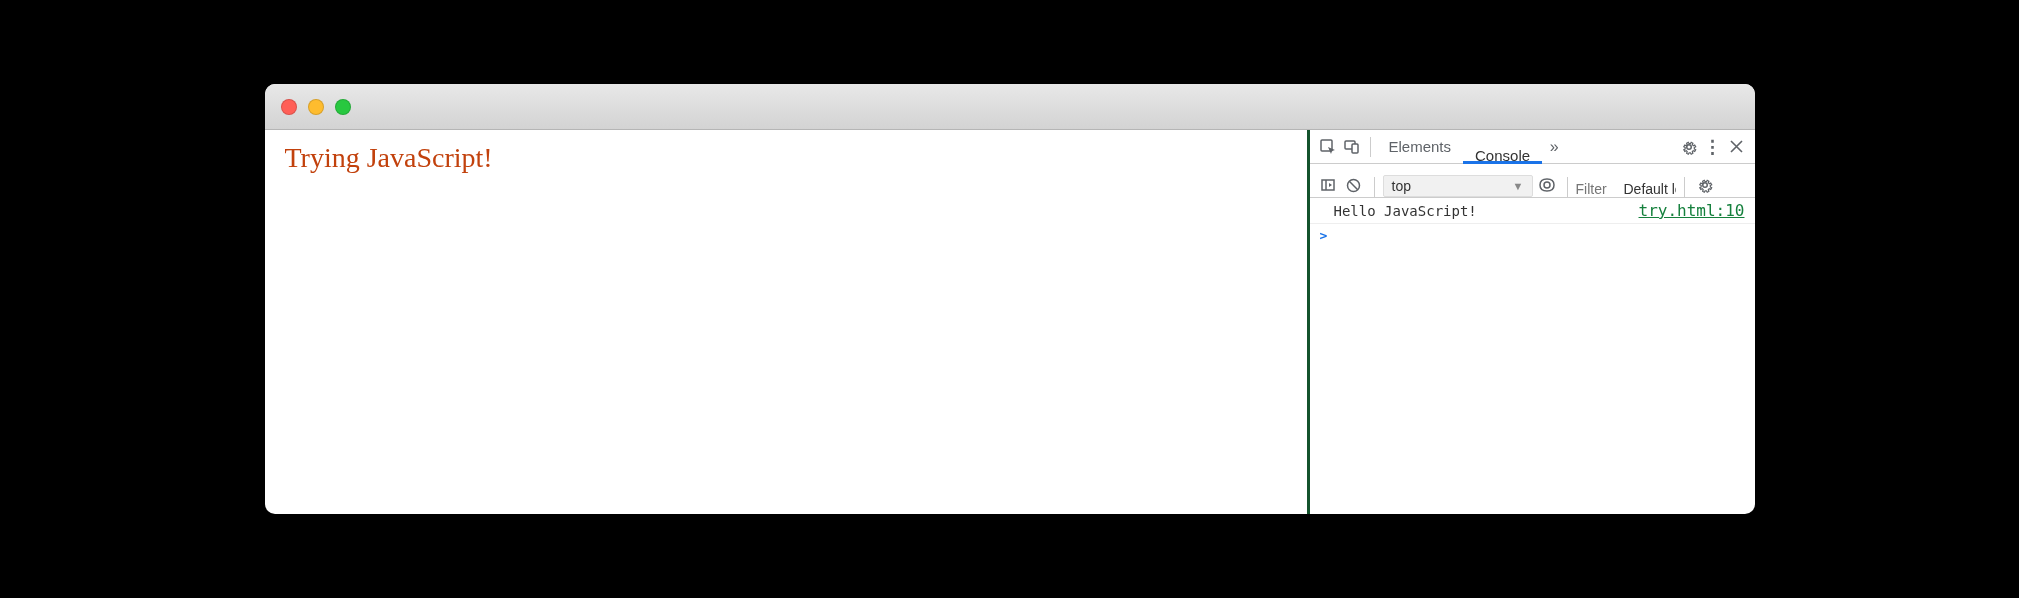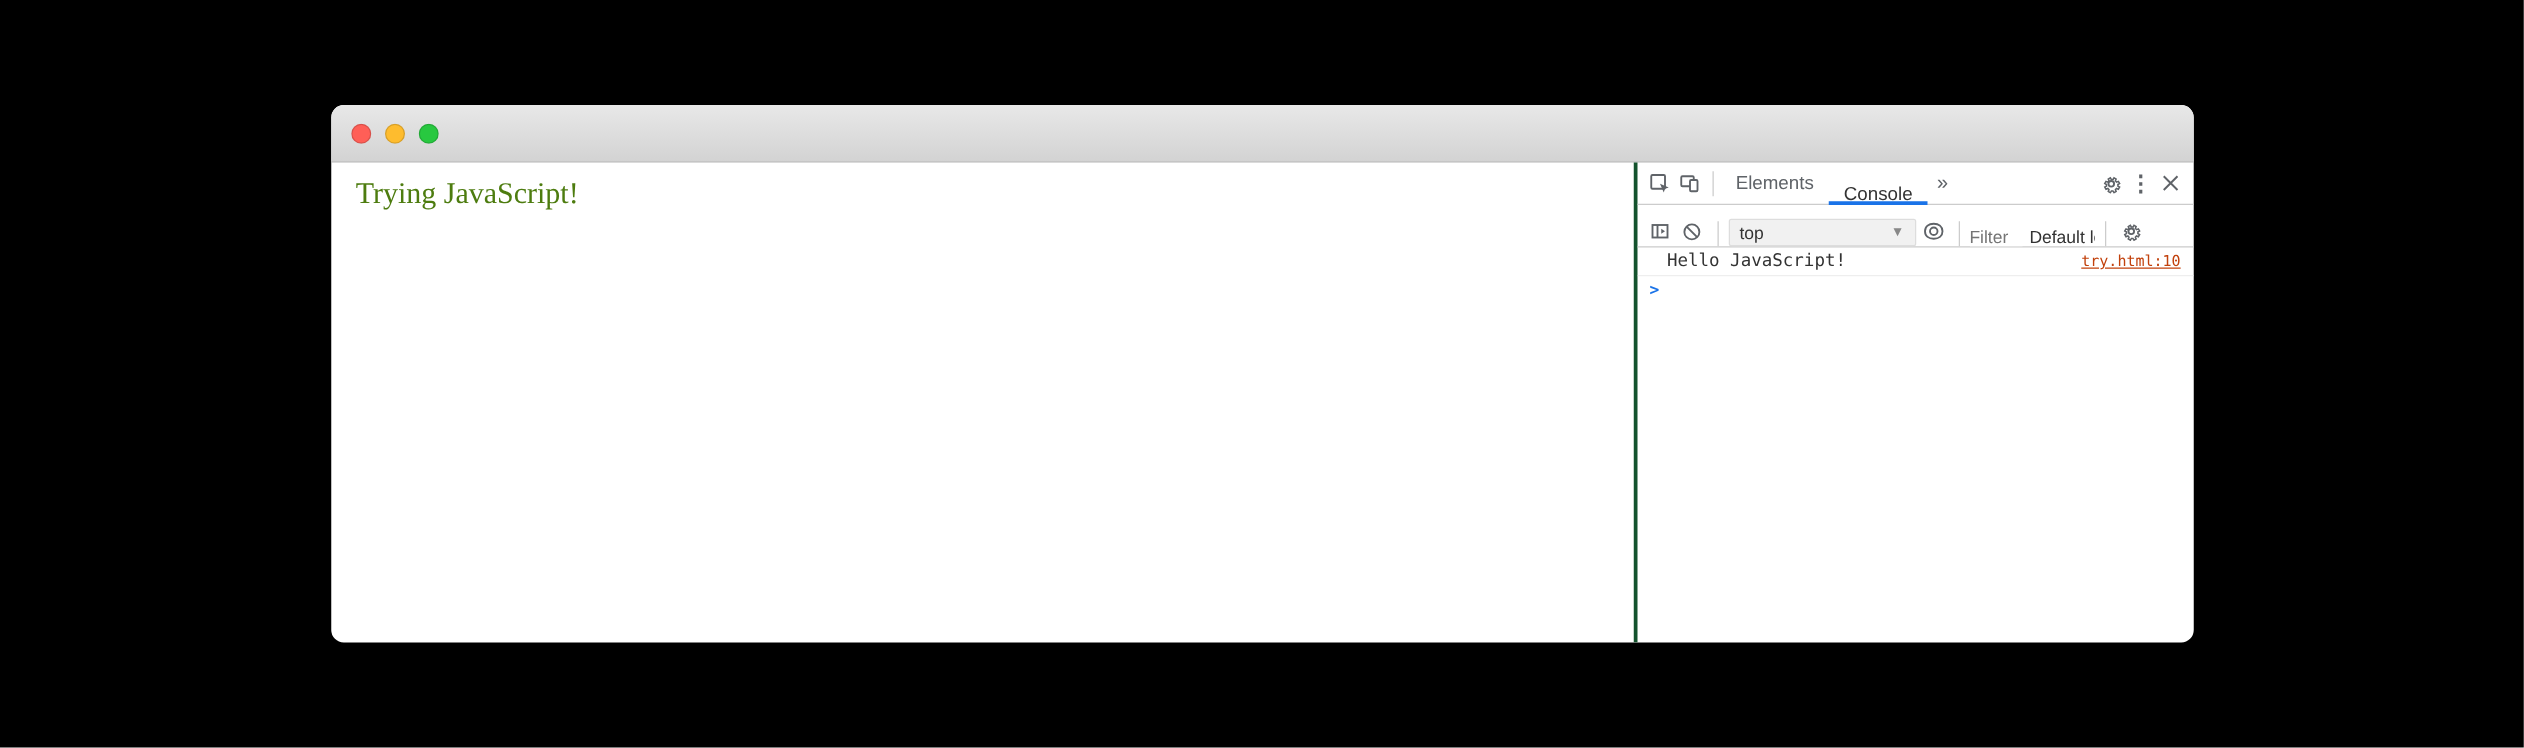--- a/index.html
+++ b/index.html
@@ -41,22 +41,22 @@
     .tl-green { background: #28c840; border: 0.5px solid rgba(0,0,0,0.15); }
     .content {
       flex: 1;
       display: flex;
       min-height: 0;
     }
     .page {
       flex: 1;
       padding: 12px 20px;
       font-family: "Times New Roman", Times, serif;
-      font-size: 24px;
-      color: #4d7c0f;
+      font-size: 28px;
+      color: #c2410c;
     }
     .devtools {
       width: 448px;
       border-left: 3px solid #14532d;
       display: flex;
       flex-direction: column;
       font-size: 15px;
       color: #333;
     }
     .dt-tabs {
@@ -143,24 +143,24 @@
     }
     .dt-log-row {
       display: flex;
       padding: 3px 10px 3px 24px;
       border-bottom: 1px solid #eee;
       align-items: baseline;
       gap: 20px;
     }
     .dt-log-msg { flex: 1; color: #333; }
     .dt-log-src {
-      color: #c2410c;
+      color: #15803d;
       text-decoration: underline;
       cursor: pointer;
-      font-size: 12px;
+      font-size: 16px;
     }
     .dt-prompt {
       display: flex;
       padding: 4px 10px;
       align-items: center;
       gap: 6px;
     }
     .dt-prompt-caret {
       color: #1a73e8;
       font-weight: bold;

